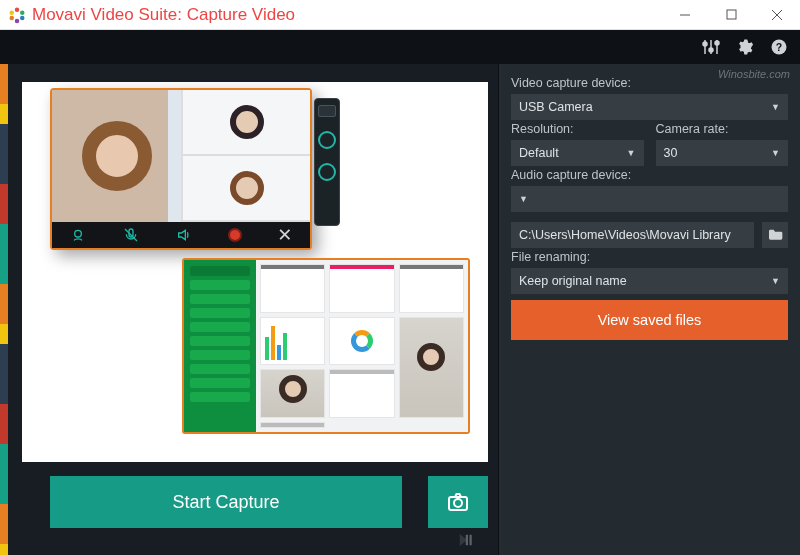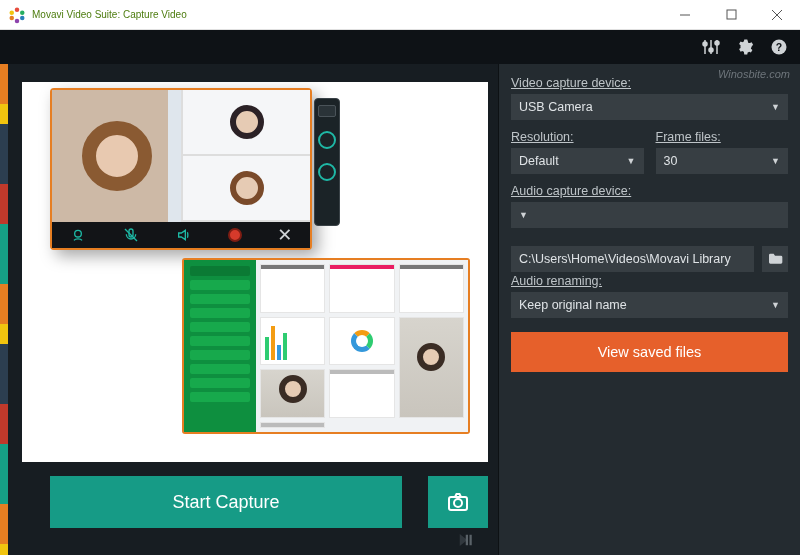--- a/index.html
+++ b/index.html
@@ -1,19 +1,19 @@
 <!DOCTYPE html>
 <html><head>
 <meta charset="utf-8">
 <style>
   * { box-sizing: border-box; margin: 0; padding: 0; font-family: "Segoe UI", Arial, sans-serif; }
   html, body { width: 800px; height: 555px; overflow: hidden; background: #fff; }
   .titlebar { height: 30px; background: #fff; display: flex; align-items: center; padding: 0 0 0 8px; border-bottom: 1px solid #e0e0e0;}
   .titlebar .logo { width: 18px; height: 18px; margin-right: 6px; }
-  .titlebar .title { font-size: 10px; color: #4d7c0f; flex: 1; }
+  .titlebar .title { font-size: 17px; color: #ef4444; flex: 1; }
   .titlebar .winctl { display: flex; }
   .titlebar .winbtn { width: 46px; height: 30px; display: flex; align-items: center; justify-content: center; color: #555; }
   .titlebar .winbtn svg { stroke: #555; }
   .toolbar { height: 34px; background: #0e1216; display: flex; align-items: center; justify-content: flex-end; padding: 0 12px; gap: 16px; color: #cfd3d6; }
   .toolbar .tbicon { width: 18px; height: 18px; display:flex; align-items:center; justify-content:center; }
   .main { display: flex; height: calc(555px - 30px - 34px); background: #171d22; }
   .edge { width: 8px; background: repeating-linear-gradient(180deg,#e67e22 0 40px,#f1c40f 40px 60px,#2c3e50 60px 120px,#c0392b 120px 160px,#16a085 160px 220px); }
   .left { flex: 1; display: flex; flex-direction: column; padding: 18px 10px 14px 14px; gap: 14px; }
   .preview { height: 380px; background: #fff; position: relative; overflow: hidden; }
   
@@ -53,22 +53,22 @@
   .left-actions { display:flex; gap:26px;padding-left:28px; }
   .btn-cap { flex:1; height:52px; background:#169b86; color:#fff; display:flex; align-items:center; justify-content:center; font-size:18px; cursor:pointer; }
   .btn-snap { width:60px; height:52px; background:#169b86; display:flex; align-items:center; justify-content:center; color:#fff; cursor:pointer;}
   .pauseico { position:absolute; right:24px; bottom:6px; color:#5a6268; display:flex; align-items:center; gap:2px;}
   .left { position:relative; }
 
   .right { width:302px; background:#242b30; border-left:1px solid #0d1114; padding: 10px 12px 12px; display:flex; flex-direction:column; color:#cfd3d6;}
   .secthdr { text-align:center; color:#dfe3e6; font-size:15px; padding:4px 0 10px; position:relative;}
   .secthdr:before, .secthdr:after{ content:""; position:absolute; top:50%; width:60px; height:1px; background:#3a4248;}
   .secthdr:before{left:0;} .secthdr:after{right:0;}
-  .lbl { font-size:12.5px; color:#bec4c8; margin: 2px 0 4px; text-decoration: underline; }
-  .sel { height:26px; background:#373e43; color:#dfe3e6; font-size:12.5px; display:flex; align-items:center; justify-content:space-between; padding:0 8px; margin-bottom:8px; cursor:pointer;}
+  .lbl { font-size:12.5px; color:#bec4c8; margin: 2px 0 4px; }
+  .sel { height:26px; background:#373e43; color:#dfe3e6; font-size:12.5px; display:flex; align-items:center; justify-content:space-between; padding:0 8px; cursor:pointer;}
   .sel .caret { font-size:9px; color:#cfd3d6; }
   .row2 { display:flex; gap:12px; }
   .row2 > div{ flex:1; }
   .watermark{ position:absolute; right:10px; top:4px; font-size:11px; color:#6d747a; font-style:italic;}
   .savepath { display:flex; gap:8px; align-items:center; margin-bottom:0;}
   .savepath .sel{ flex:1; margin:0; }
   .fold { width:26px;height:26px; background:#373e43; display:flex;align-items:center;justify-content:center;color:#cfd3d6; cursor:pointer;}
   .btn-view { background:#e6602b; color:#fff; height:40px; display:flex; align-items:center; justify-content:center; font-size:14.5px; margin-top:6px; cursor:pointer;}
   .spacer{height:10px;}
 </style>
@@ -259,21 +259,21 @@
 
     <div class="row2">
       <div>
         <div class="lbl">Resolution:</div>
         <div class="sel">
           <span>Default</span>
           <span class="caret">▼</span>
         </div>
       </div>
       <div>
-        <div class="lbl">Frame files:</div>
+        <div class="lbl">Camera rate:</div>
         <div class="sel">
           <span>30</span>
           <span class="caret">▼</span>
         </div>
       </div>
     </div>
 
     <div class="lbl">Audio capture device:</div>
     <div class="sel">
       <span class="caret">▼</span>
@@ -285,21 +285,21 @@
       <div class="sel">
         <span>C:\Users\Home\Videos\Movavi Library</span>
       </div>
       <div class="fold">
         <svg width="16" height="16" viewBox="0 0 24 24" fill="#cfd3d6">
             <path d="M3 6a2 2 0 012-2h5l2 3h9a2 2 0 012 2v8a2 2 0 01-2 2H5a2 2 0 01-2-2V6z"></path>
           </svg>
       </div>
     </div>
 
-    <div class="lbl">Audio renaming:</div>
+    <div class="lbl">File renaming:</div>
     <div class="sel">
       <span>Keep original name</span>
       <span class="caret">▼</span>
     </div>
 
     <div class="btn-view">View saved files</div>
   </div>
 </div>
 
 </body></html>

